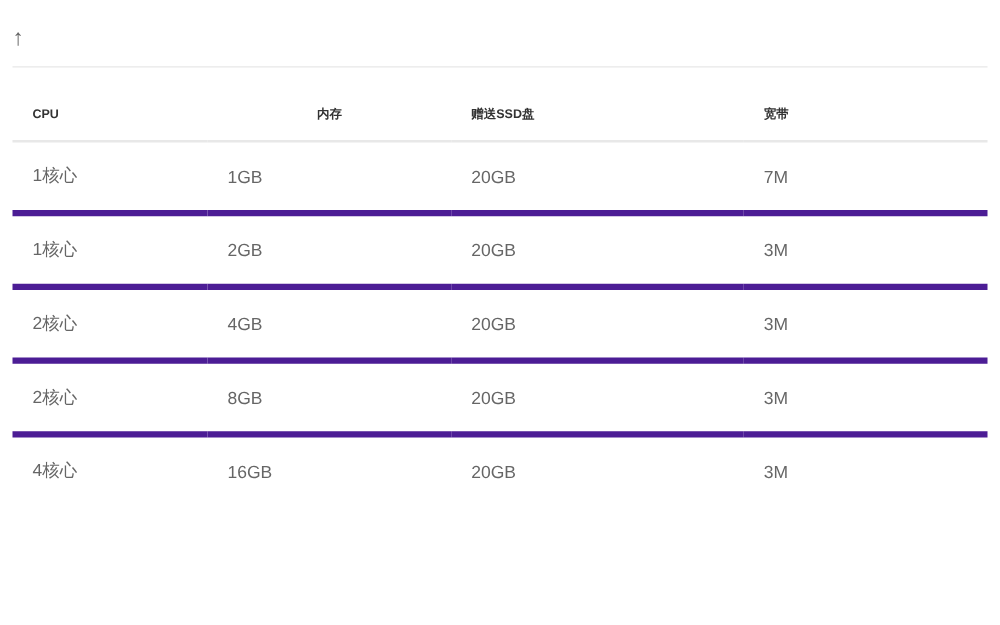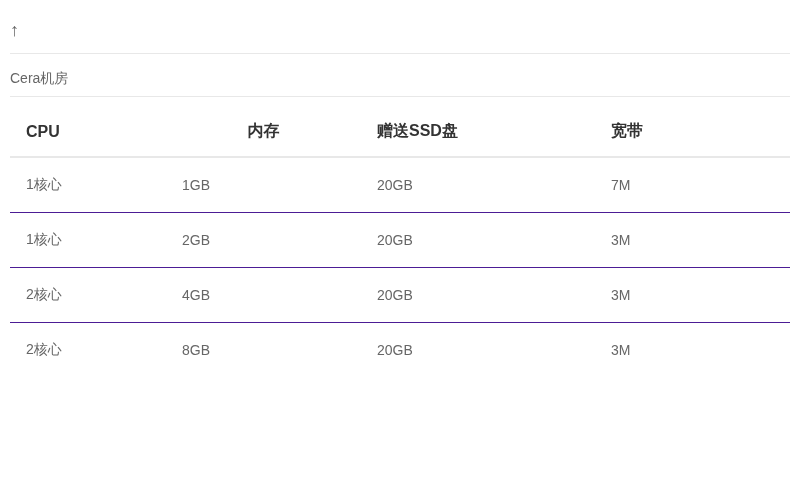--- a/index.html
+++ b/index.html
@@ -54,30 +54,30 @@
     }
 
     thead tr {
       border-bottom: 2px solid #e8e8e8;
     }
 
     th {
       font-weight: bold;
       text-align: left;
       padding: 14px 16px;
-      font-size: 16px;
+      font-size: 10px;
       color: #333;
       border-bottom: 1px solid #e8e8e8;
     }
 
     td {
       padding: 18px 16px;
       font-size: 14px;
       color: #666;
-      border-bottom: 1px solid #4c1d95;
+      border-bottom: 5px solid #4c1d95;
       text-align: left;
     }
 
     tbody tr:last-child td {
       border-bottom: none;
     }
 
     .col-cpu { width: 20%; }
     .col-memory { width: 25%; text-align: center; }
     .col-ssd { width: 30%; }
@@ -86,21 +86,20 @@
 </head>
 <body>
 
 <div class="page-container">
 
   <div class="page-title-row">
     <span class="back-arrow">↑</span>
     <span></span>
   </div>
 
-  <div class="section-label">Cera机房</div>
 
   <table>
     <thead>
       <tr>
         <th class="col-cpu">CPU</th>
         <th class="col-memory">内存</th>
         <th class="col-ssd">赠送SSD盘</th>
         <th class="col-bandwidth">宽带</th>
       </tr>
     </thead>
@@ -122,16 +121,22 @@
           <td>4GB</td>
           <td>20GB</td>
           <td>3M</td>
         </tr>
         <tr>
           <td>2核心</td>
           <td>8GB</td>
           <td>20GB</td>
           <td>3M</td>
         </tr>
+        <tr>
+          <td>4核心</td>
+          <td>16GB</td>
+          <td>20GB</td>
+          <td>3M</td>
+        </tr>
       </tbody>
   </table>
 
 </div>
 
 </body></html>

